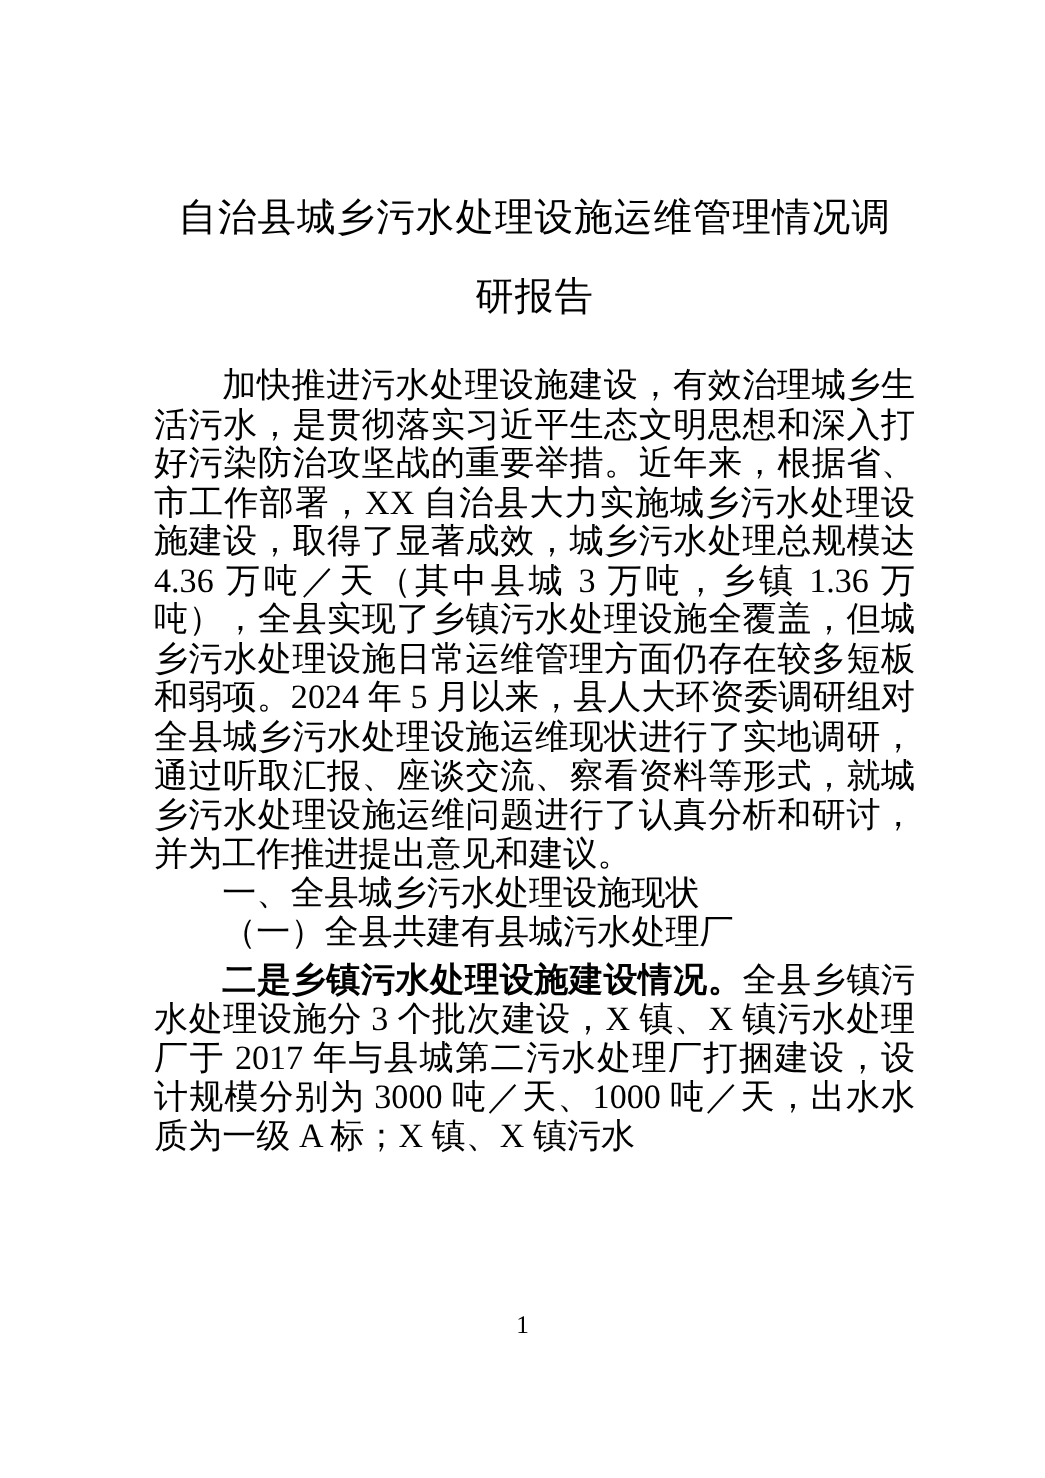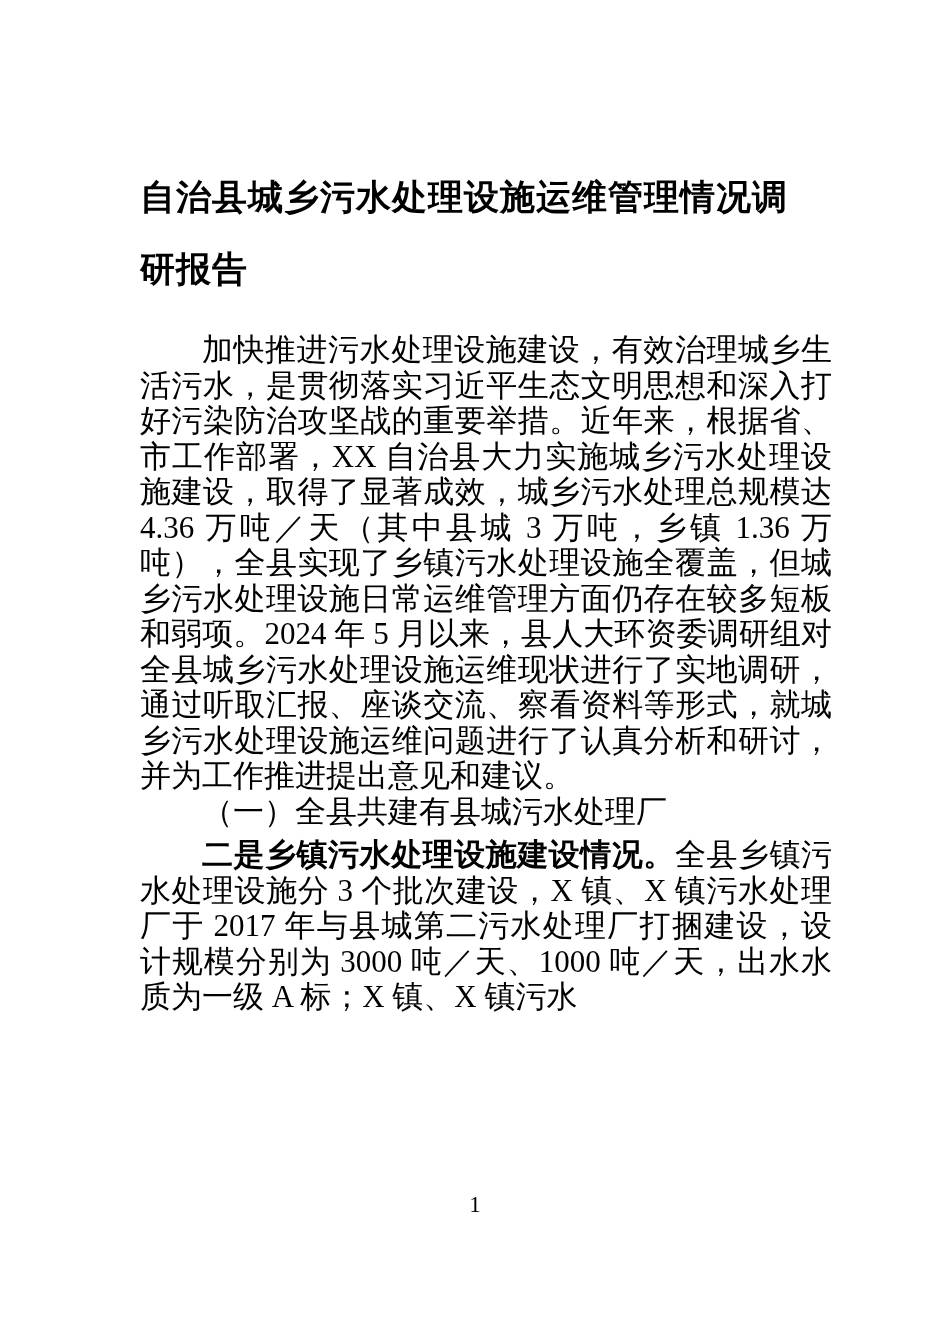--- a/index.html
+++ b/index.html
@@ -15,23 +15,23 @@
     background: #ffffff;
     color: #000000;
     box-sizing: border-box;
     padding: 162px 118px 0 140px;
     overflow: hidden;
     font-family: "Liberation Serif", "DejaVu Serif", serif;
   }
   .doc-title {
     margin: 0 0 26px 0;
     font-size: 35px;
-    font-weight: bold;
+    font-weight: normal;
     line-height: 72px;
-    text-align: left;
+    text-align: center;
     letter-spacing: 1px;
     font-family: "Liberation Serif", "DejaVu Serif", serif;
   }
   .doc-title .title-line {
     display: block;
   }
   .doc-body {
     font-size: 31px;
     line-height: 35.5px;
     text-align: justify;
@@ -65,20 +65,21 @@
 
   <h1 class="doc-title">
     <span class="title-line">自治县城乡污水处理设施运维管理情况调</span>
     <span class="title-line">研报告</span>
   </h1>
 
   <div class="doc-body">
 
     <p class="para">加快推进污水处理设施建设，有效治理城乡生活污水，是贯彻落实习近平生态文明思想和深入打好污染防治攻坚战的重要举措。近年来，根据省、市工作部署，XX 自治县大力实施城乡污水处理设施建设，取得了显著成效，城乡污水处理总规模达 4.36 万吨／天（其中县城 3 万吨，乡镇 1.36 万吨），全县实现了乡镇污水处理设施全覆盖，但城乡污水处理设施日常运维管理方面仍存在较多短板和弱项。2024 年 5 月以来，县人大环资委调研组对全县城乡污水处理设施运维现状进行了实地调研，通过听取汇报、座谈交流、察看资料等形式，就城乡污水处理设施运维问题进行了认真分析和研讨，并为工作推进提出意见和建议。</p>
 
+    <p class="para">一、全县城乡污水处理设施现状</p>
 
     <p class="para">（一）全县共建有县城污水处理厂</p>
 
 
     <p class="para para-space"><strong class="lead-bold">二是乡镇污水处理设施建设情况。</strong><span>全县乡镇污水处理设施分 3 个批次建设，X 镇、X 镇污水处理厂于 2017 年与县城第二污水处理厂打捆建设，设计规模分别为 3000 吨／天、1000 吨／天，出水水质为一级 A 标；X 镇、X 镇污水</span></p>
 
   </div>
 
   <div class="page-number">1</div>
 

